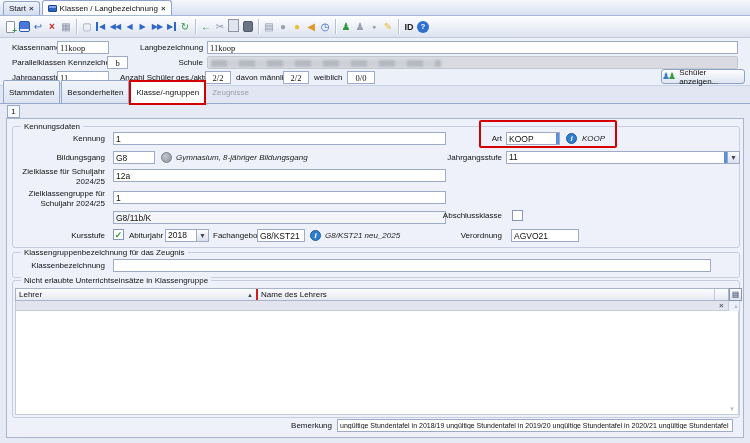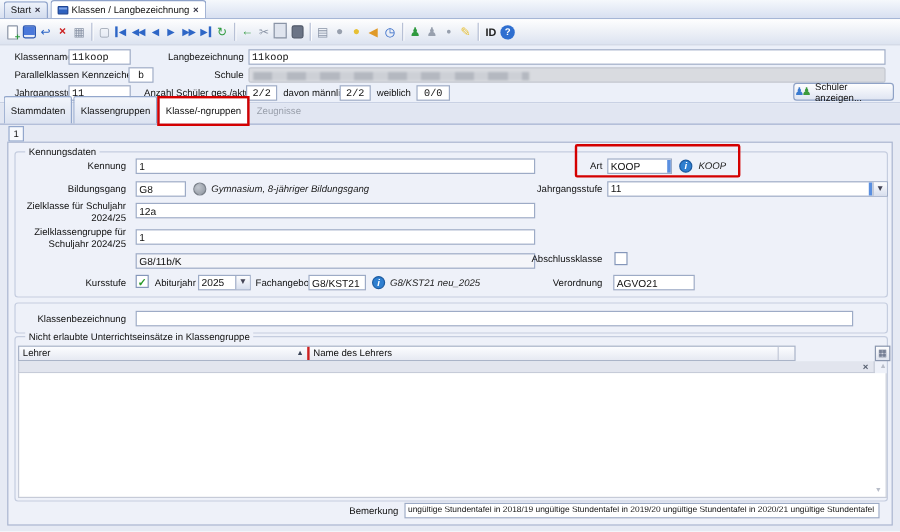--- a/index.html
+++ b/index.html
@@ -43,21 +43,21 @@
   .id-btn { font-size:9px; font-weight:bold; color:#222; }
   .i-help { width:12px; height:12px; border-radius:50%; background:#2f6fd0; color:#fff;
     font-size:8px; font-weight:bold; display:flex; align-items:center; justify-content:center; }
 
   
   .hform { position:absolute; top:38px; left:0; width:750px; height:48px;
     background:#ecf0f9; border-bottom:1px solid #c9d1e4; font-size:8px; }
   .hl { position:absolute; white-space:nowrap; }
   .hl.r { text-align:right; }
   .hin { position:absolute; height:13px; border:1px solid #9dabc6; background:#fff;
-    font-size:8.5px; font-family:Liberation Mono, monospace; padding:0 2px; color:#111; }
+    font-size:8.5px; font-family:Liberation Serif, serif; padding:0 2px; color:#111; }
   .hin.c { text-align:center; }
   .redacted { position:absolute; height:13px; background:#d9dbe0; border:1px solid #c3c7cf;
     border-radius:2px; overflow:hidden; }
   .redacted::before { content:""; position:absolute; left:3px; top:3px; width:230px; height:7px;
     background:repeating-linear-gradient(90deg,#b4b8c0 0 16px,#cdd0d6 16px 28px); filter:blur(1px); }
   .btn-schueler { position:absolute; left:661px; top:31px; width:84px; height:15px;
     border:1px solid #8fa2c6; border-radius:3px; background:linear-gradient(#fdfdfe,#dfe5f2);
     font-size:8px; display:flex; align-items:center; justify-content:center; gap:3px; cursor:default; }
   .pawn { font-size:9px; line-height:9px; }
   .pawn.p1 { color:#3a7bd0; } .pawn.p2 { color:#3c9a3c; margin-left:-5px; }
@@ -260,21 +260,21 @@
       <span class="pawn p2">♟</span>
     <span>Schüler anzeigen...</span>
   </div>
 </div>
 
 <div class="subtabs">
   <div class="stab">
       <span>Stammdaten</span>
     </div>
   <div class="stab">
-      <span>Klassengruppen</span>
+      <span>Besonderheiten</span>
     </div>
   <div class="stab active">
       <span>Klasse/-ngruppen</span>
     </div>
   <div class="stab disabled">
       <span>Zeugnisse</span>
     </div>
 </div>
 
 <div class="content">
@@ -313,40 +313,41 @@
 
     <input class="fin" style="left: 100px; top: 84px; width: 333px; background: rgb(244, 245, 249);" value="G8/11b/K">
 
     <span class="flbl-r" style="top:84px">Abschlussklasse</span>
     <span class="cb" style="left:499px;top:83px"></span>
 
     <span class="flbl" style="top:104px">Kursstufe</span>
     <span class="cb" style="left:100px;top:102px">✓</span>
     <span class="flbl" style="left:116px;top:104px;width:34px;text-align:left">Abiturjahr</span>
     <div class="dd-wrap" style="left:152px;top:102px;width:44px">
-      <span class="dd-val" style="box-shadow:none">2025</span>
+      <span class="dd-val" style="box-shadow:none">2018</span>
       <span class="dd-btn">▼</span>
     </div>
     <span class="flbl" style="left:200px;top:104px;width:42px;text-align:left">Fachangebot</span>
     <input class="fin" style="left: 244px; top: 102px; width: 48px;" value="G8/KST21 neu">
     <span class="info-dot" style="left:297px;top:103px">i</span>
     <span class="hint" style="left:312px;top:104px">G8/KST21 neu_2025</span>
 
     <span class="flbl-r" style="top:104px">Verordnung</span>
     <input class="fin" style="left: 498px; top: 102px; width: 68px;" value="AGVO21">
   </div>
 
   <div class="fs" style="left:12px;top:148px;width:728px;height:26px">
+    <span class="fs-legend">Klassengruppenbezeichnung für das Zeugnis</span>
     <span class="flbl" style="top:8px">Klassenbezeichnung</span>
     <input class="fin" style="left: 100px; top: 6px; width: 598px;" value="">
   </div>
 
   <div class="fs" style="left:12px;top:176px;width:728px;height:138px">
     <span class="fs-legend">Nicht erlaubte Unterrichtseinsätze in Klassengruppe</span>
-    <div class="tbl-head" style="left:2px;top:7px;width:648px">
+    <div class="tbl-head" style="left:2px;top:7px;width:714px">
       <div class="th" style="width:240px">
         <span>Lehrer</span>
         <span class="sort">▲</span>
       </div>
       <div class="redbar"></div>
       <div class="th th2">
         <span>Name des Lehrers</span>
       </div>
       <div class="th-corner"></div>
     </div>

